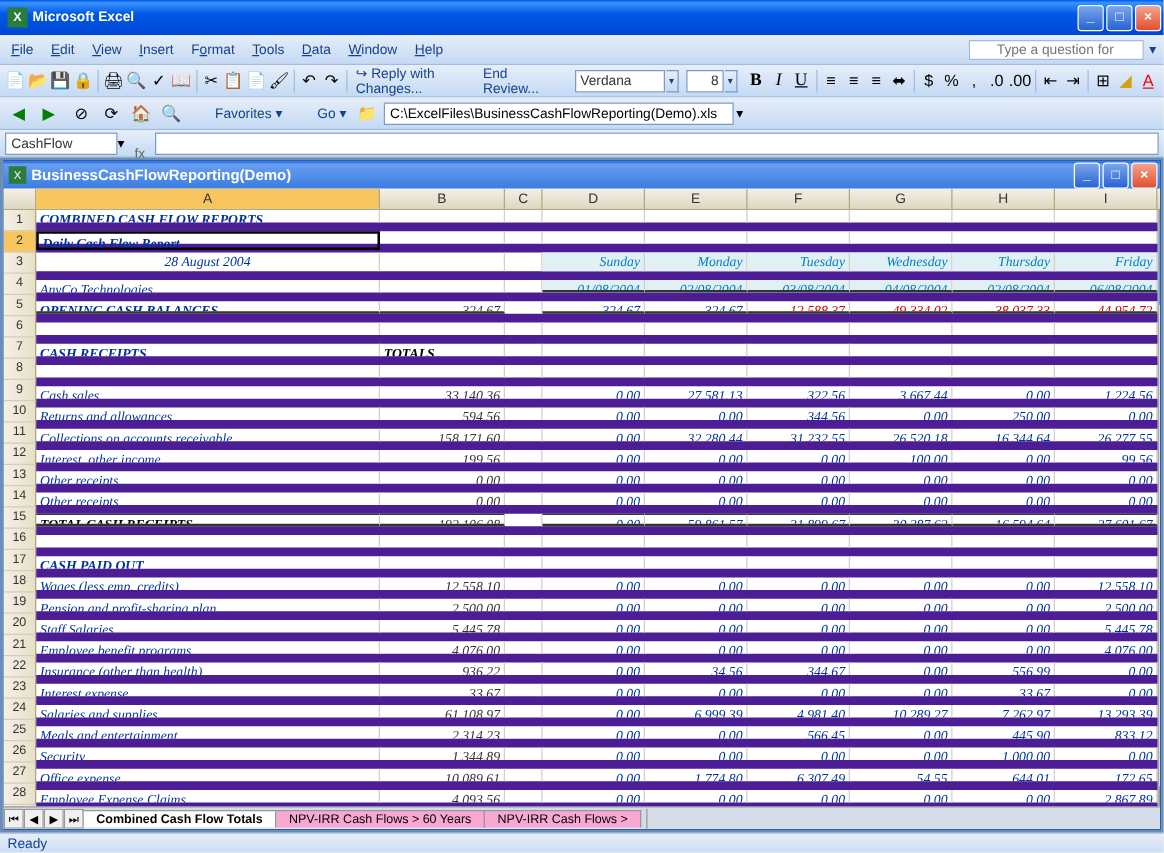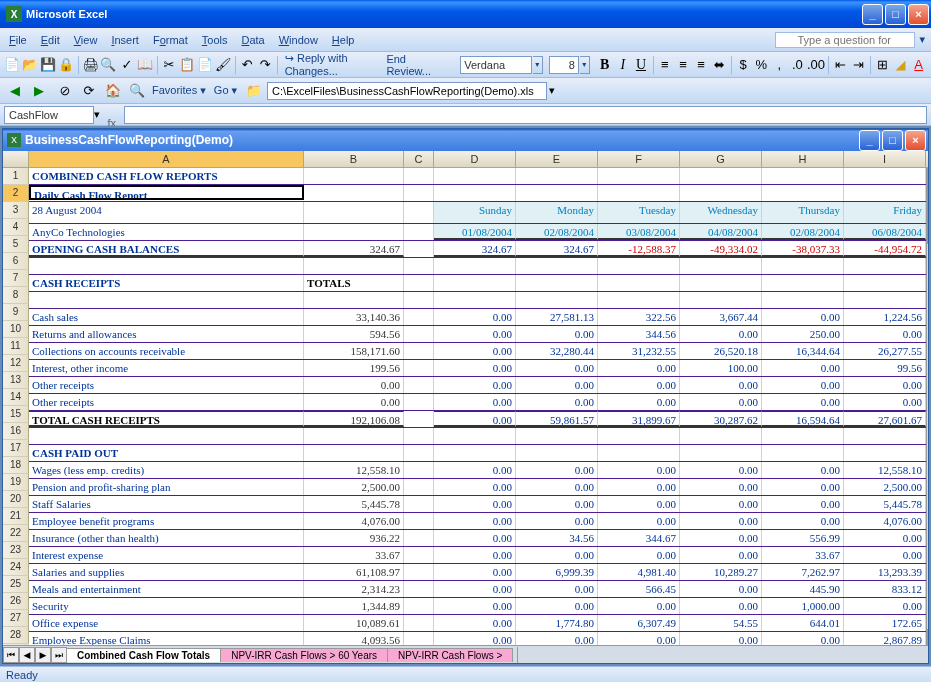--- a/index.html
+++ b/index.html
@@ -22,40 +22,40 @@
 .toolbar .tb-sep { width: 1px; height: 18px; background: #9ebce6; margin: 0 2px; }
 .toolbar .font-name { background: white; border: 1px solid #7a9ac8; width: 90px; height: 18px; padding: 0 3px; display: flex; align-items: center; color: #333; }
 .toolbar .font-size { background: white; border: 1px solid #7a9ac8; width: 36px; height: 18px; padding: 0 3px; display: flex; align-items: center; justify-content: flex-end; color: #333; }
 .toolbar .drop { width: 12px; height: 18px; background: linear-gradient(#e7eef9,#c4daf4); border: 1px solid #7a9ac8; border-left: none; font-size: 8px; display: flex; align-items: center; justify-content: center; color: #15428b; }
 .toolbar .bold { font-family: 'Times New Roman'; font-weight: bold; font-size: 14px; }
 .toolbar .italic { font-family: 'Times New Roman'; font-style: italic; font-size: 14px; }
 .toolbar .under { font-family: 'Times New Roman'; text-decoration: underline; font-size: 14px; }
 .toolbar .review-text { color: #15428b; padding: 0 4px; font-size: 11px; }
 .navbar { background: linear-gradient(to bottom, #e7eef9, #c4daf4); height: 26px; display: flex; align-items: center; padding: 0 4px; border-bottom: 1px solid #9ebce6; gap: 2px; }
 .navbar .nav-btn { width: 22px; height: 22px; display: flex; align-items: center; justify-content: center; font-size: 13px; }
-.navbar .nav-text { color: #15428b; padding: 0 2px; }
+.navbar .nav-text { color: #15428b; padding: 0 2px; margin-left: 20px; }
 .navbar .path-box { background: white; border: 1px solid #7a9ac8; height: 18px; padding: 0 4px; flex: 0 0 280px; display: flex; align-items: center; }
 .formula-bar { background: linear-gradient(to bottom, #e7eef9, #c4daf4); height: 22px; display: flex; align-items: center; padding: 0 4px; border-bottom: 1px solid #9ebce6; }
 .formula-bar .name-box { background: white; border: 1px solid #7a9ac8; width: 90px; height: 18px; padding: 0 4px; display: flex; align-items: center; color: #333; }
 .formula-bar .fx { color: #666; padding: 0 8px; margin-top: 16px; }
 .formula-bar .formula-input { flex: 1; background: white; border: 1px solid #7a9ac8; height: 18px; }
 .workspace { background: #6b8cb5; padding: 2px; height: 540px; position: relative; }
 .doc-window { background: white; border: 1px solid #2a5fa8; width: 100%; height: 100%; display: flex; flex-direction: column; }
 .doc-titlebar { background: linear-gradient(to bottom, #0058e6, #6a9ef0 10%, #3a7ce0 100%); height: 22px; display: flex; align-items: center; padding: 0 2px 0 4px; color: white; }
 .doc-titlebar .doc-icon { width: 14px; height: 14px; background: #2a7c3a; margin-right: 4px; font-size: 9px; display:flex; align-items:center; justify-content:center; }
 .doc-titlebar .doc-title { flex: 1; font-weight: bold; font-size: 12px; }
 .sheet-area { flex: 1; display: flex; flex-direction: column; overflow: hidden; background: white; }
 .col-headers { display: flex; background: linear-gradient(#f5f0e5,#ddd7c2); border-bottom: 1px solid #b0a882; height: 17px; flex-shrink: 0; }
 .col-headers .corner { width: 26px; border-right: 1px solid #b0a882; background: linear-gradient(#f5f0e5,#ddd7c2); }
 .col-headers .ch { border-right: 1px solid #b0a882; text-align: center; font-size: 11px; color: #333; line-height: 16px; }
 .grid-body { flex: 1; overflow: hidden; display: flex; }
 .row-headers { width: 26px; flex-shrink: 0; background: linear-gradient(to right,#f5f0e5,#e5dfc9); }
 .row-headers .rh { height: 17px; border-bottom: 1px solid #d4ceb8; border-right: 1px solid #b0a882; text-align: center; font-size: 10px; color: #333; line-height: 16px; }
 .cells { flex: 1; position: relative; }
-.row { display: flex; height: 17px; border-bottom: 1px solid #4c1d95; }
+.row { display: flex; height: 17px; border-bottom: 7px solid #4c1d95; font-style: italic; }
 .cell { border-right: 1px solid #d4d0c8; padding: 0 3px; line-height: 16px; font-size: 11px; font-family: Verdana; white-space: nowrap; overflow: hidden; }
 .col-A { width: 275px; color: #003399; }
 .col-B { width: 100px; text-align: right; color: #333; }
 .col-C { width: 30px; }
 .col-D, .col-E, .col-F, .col-G, .col-H, .col-I { width: 82px; text-align: right; color: #003399; }
 .bold-blue { font-weight: bold; color: #003399; }
 .bold-black { font-weight: bold; color: #000; }
 .red-neg { color: #cc0000; }
 .date-header { color: #0080c0; text-align: right; }
 .border-bottom-thick { border-bottom: 2px solid #333 !important; }
@@ -250,21 +250,21 @@
               <div class="cell col-B"></div>
               <div class="cell col-C"></div>
               <div class="cell col-D"></div>
               <div class="cell col-E"></div>
               <div class="cell col-F"></div>
               <div class="cell col-G"></div>
               <div class="cell col-H"></div>
               <div class="cell col-I"></div>
             </div>
             <div class="row" style="height: 22px;">
-              <div class="cell col-A" style="color: rgb(0, 51, 153);">28 August 2004</div>
+              <div class="cell col-A" style="text-align: center; color: rgb(0, 51, 153);">28 August 2004</div>
               <div class="cell col-B"></div>
               <div class="cell col-C"></div>
               <div class="cell col-D date-header shade">Sunday</div>
               <div class="cell col-E date-header shade">Monday</div>
               <div class="cell col-F date-header shade">Tuesday</div>
               <div class="cell col-G date-header shade">Wednesday</div>
               <div class="cell col-H date-header shade">Thursday</div>
               <div class="cell col-I date-header shade">Friday</div>
             </div>
             <div class="row">

